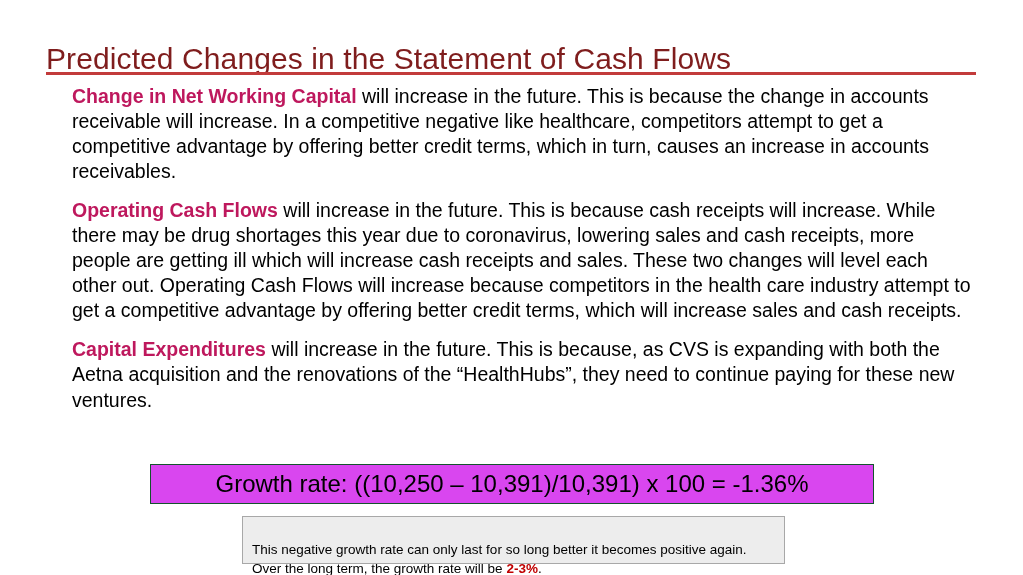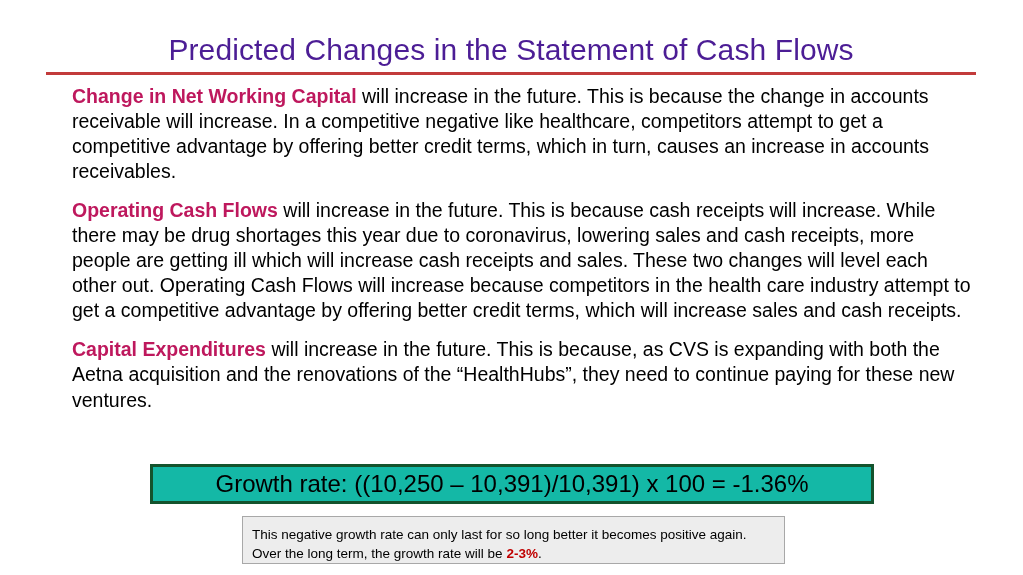--- a/index.html
+++ b/index.html
@@ -16,28 +16,27 @@
   }
   .slide {
     position: relative;
     width: 1023px;
     height: 575px;
     box-sizing: border-box;
   }
   .slide-title {
     position: absolute;
     left: 46px;
-    top: 33px;
+    top: 42px;
     width: 930px;
     font-size: 30px;
     font-weight: 400;
-    color: #4c1d95;
+    color: #7f1d1d;
     letter-spacing: 0.1px;
     line-height: 1.1;
-    text-align: center;
   }
   .title-rule {
     position: absolute;
     left: 46px;
     top: 72px;
     width: 930px;
     height: 3px;
     background: #c23b3b;
   }
   .body-block {
@@ -59,43 +58,43 @@
   .lead {
     color: #be185d;
     font-weight: bold;
   }
   .growth-box {
     position: absolute;
     left: 150px;
     top: 464px;
     width: 724px;
     height: 40px;
-    background: #14b8a6;
-    border: 3px solid #14532d;
+    background: #d946ef;
+    border: 1px solid #14532d;
     box-sizing: border-box;
     display: flex;
     align-items: center;
     justify-content: center;
   }
   .growth-text {
     font-size: 24px;
     color: #000000;
     line-height: 1;
     white-space: nowrap;
   }
   .note-box {
     position: absolute;
     left: 242px;
     top: 516px;
     width: 543px;
     height: 48px;
     background: #ededed;
     border: 1px solid #a8a8a8;
     box-sizing: border-box;
-    padding: 8px 9px 6px 9px;
+    padding: 23px 9px 6px 9px;
   }
   .note-text {
     font-size: 13.5px;
     line-height: 1.33;
     color: #000000;
   }
   .note-hl {
     color: #c00000;
     font-weight: bold;
   }

